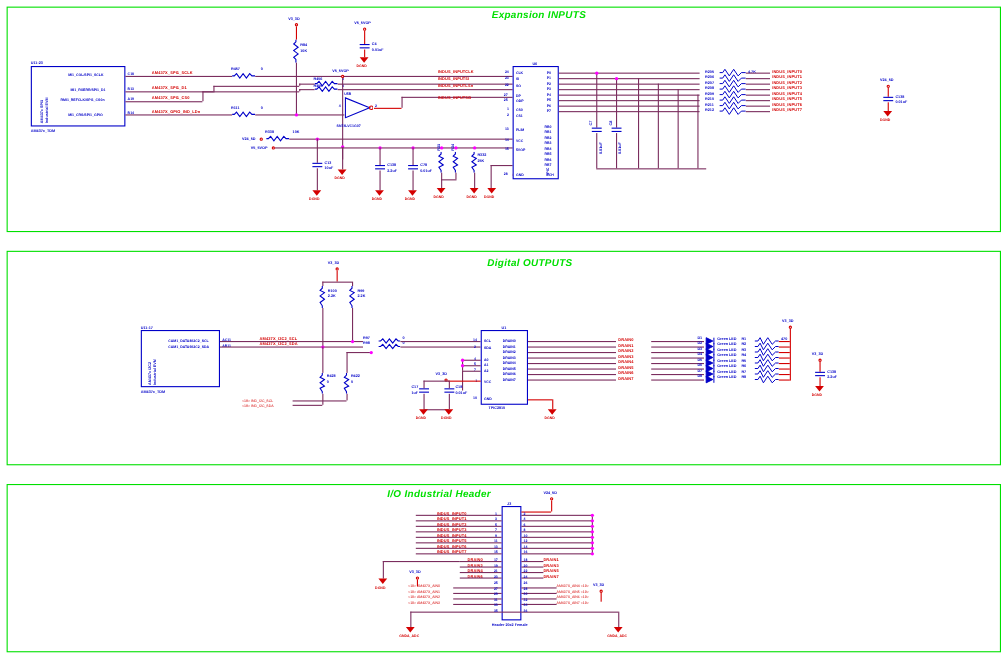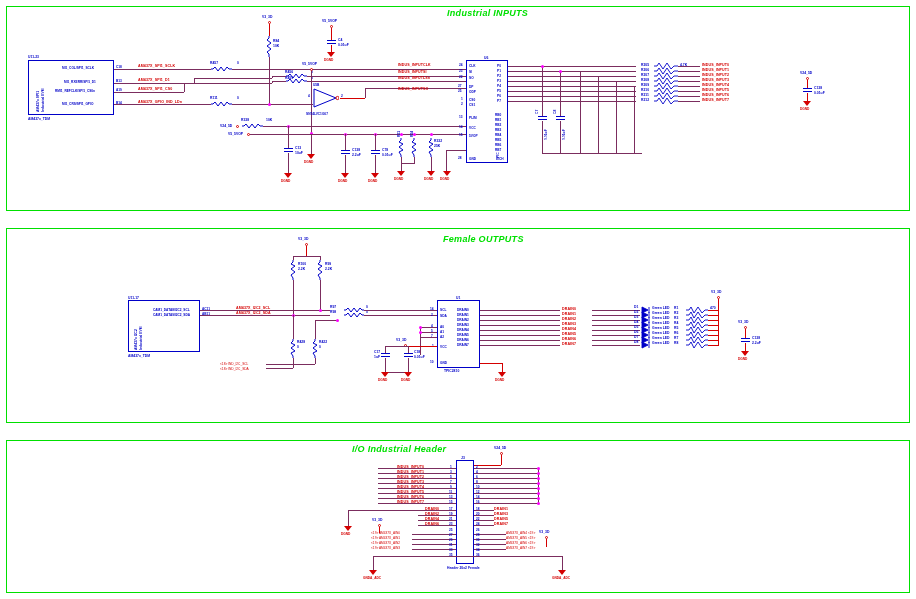--- a/index.html
+++ b/index.html
@@ -62,21 +62,21 @@
   .offsheet{position:absolute;font-size:3.2px;color:#d40000;white-space:nowrap;}
   .hdrlbl{position:absolute;font-size:3.4px;color:#0000c8;font-weight:bold;white-space:nowrap;}
   .opamplbl{position:absolute;font-size:3.2px;color:#0000c8;font-weight:bold;white-space:nowrap;}
 </style>
 </head>
 <body>
 
 <div id="sheet">
 
   <div class="frame" style="left:6px;top:6px;width:904px;height:205px;"></div>
-  <div class="sect-title" style="left:447px;top:8px;">Industrial INPUTS</div>
+  <div class="sect-title" style="left:447px;top:8px;">Expansion INPUTS</div>
 
   <div class="ic" style="left:28px;top:60px;width:86px;height:55px;"></div>
   <div class="ic-ref" style="left:28px;top:55px;">U11-23</div>
   <div class="ic-name" style="left:28px;top:117px;">AM437x_TDM</div>
   <div class="ic-name rot" style="left:36px;top:112px;">AM437x  SPI1</div>
   <div class="ic-name rot" style="left:41px;top:112px;">Industrial EVM</div>
 
   <div class="ic-pin" style="left:62px;top:66px;">MI1_COL/SPI1_SCLK</div>
   <div class="pinnum" style="left:116px;top:65px;">C18</div>
   <div class="netname" style="left:138px;top:64px;">AM437X_SPI1_SCLK</div>
@@ -409,21 +409,21 @@
     <div class="p1"></div>
       <div class="p2"></div>
   </div>
   <div class="lbl blue b" style="left:814px;top:87px;">C138</div>
   <div class="lbl blue b" style="left:814px;top:92px;">0.01uF</div>
   <div class="w wv wr" style="left:807px;top:93px;height:8px;"></div>
   <div class="gnd" style="left:803px;top:101px;"></div>
   <div class="gndlbl" style="left:800px;top:107px;">DGND</div>
 
   <div class="frame" style="left:6px;top:228px;width:904px;height:195px;"></div>
-  <div class="sect-title" style="left:443px;top:234px;">Female  OUTPUTS</div>
+  <div class="sect-title" style="left:443px;top:234px;">Digital  OUTPUTS</div>
 
   <div class="ic" style="left:128px;top:300px;width:72px;height:52px;"></div>
   <div class="ic-ref" style="left:128px;top:296px;">U11-17</div>
   <div class="ic-name" style="left:128px;top:354px;">AM437x_TDM</div>
   <div class="ic-name rot" style="left:134px;top:350px;">AM437x  I2C2</div>
   <div class="ic-name rot" style="left:139px;top:350px;">Industrial EVM</div>
 
   <div class="ic-pin" style="left:153px;top:308px;">CAM1_DATA8/I2C2_SCL</div>
   <div class="pinnum" style="left:202px;top:307px;">AC11</div>
   <div class="netname" style="left:236px;top:306px;">AM437X_I2C2_SCL</div>

